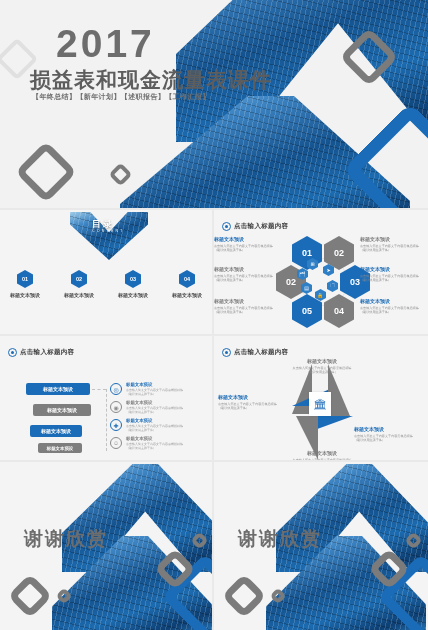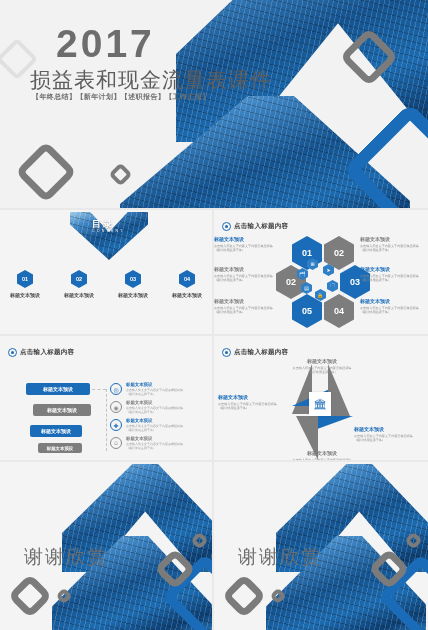--- a/index.html
+++ b/index.html
@@ -29,21 +29,21 @@
     clip-path: polygon(44% 0%, 60% 0%, 100% 70%, 100% 100%, 0% 100%, 0% 72%);
   }
   .blue-chev {
     position:absolute; right:-30px; top:122px; width:96px; height:96px;
     border:13px solid #1b6cb8; border-right:none; border-radius:14px;
     transform:rotate(45deg);
   }
   .dia { position:absolute; border:7px solid #7b7b7b; border-radius:9px; transform:rotate(45deg); }
   .dia.sm { border-width:4px; border-radius:5px; }
   .cv-title { position:absolute; left:56px; top:22px; font-size:39px; font-weight:bold; color:#6d6d6d; letter-spacing:3px; }
-  .cv-sub  { position:absolute; left:30px; top:66px; font-size:21px; font-weight:normal; color:#5d5d5d; letter-spacing:1px; white-space:nowrap; }
+  .cv-sub  { position:absolute; left:30px; top:66px; font-size:21px; font-weight:bold; color:#5d5d5d; letter-spacing:1px; white-space:nowrap; }
   .cv-tags { position:absolute; left:32px; top:92px; font-size:7px; font-weight:bold; color:#6f6f6f; letter-spacing:.4px; }
 
   
   .hdr { position:absolute; left:8px; top:12px; display:flex; align-items:center; gap:3px; }
   .hdr-ico { width:9px; height:9px; border-radius:50%; border:1.6px solid #1b6cb8; position:relative; }
   .hdr-ico::after { content:""; position:absolute; left:1.7px; top:1.7px; width:3.6px; height:3.6px; background:#1b6cb8; border-radius:50%; }
   .hdr-txt { font-size:6.5px; font-weight:bold; color:#3d3d3d; letter-spacing:.3px; }
 
   
   #s2 { left:0; top:210px; width:212px; height:124px; }
@@ -94,21 +94,21 @@
   .tri.b { background:#1b6cb8; } .tri.g { background:#7d7d7d; }
   .ctrbox { position:absolute; left:95px; top:56px; width:22px; height:24px; background:#fff;
      display:flex; align-items:center; justify-content:center; font-size:11px; color:#2a74bd; box-shadow:0 0 2px rgba(0,0,0,.12); }
   .s5txt { position:absolute; width:68px; }
   .s5txt h4 { font-size:5px; font-weight:bold; margin-bottom:1.5px; }
   .s5txt p { font-size:3.1px; color:#8f8f8f; line-height:1.5; }
 
   
   #s6 { left:0; top:462px; width:212px; height:168px; }
   #s7 { left:214px; top:462px; width:214px; height:168px; }
-  .thx { position:absolute; left:24px; top:64px; font-size:19px; font-weight:normal; color:#6d6d6d; letter-spacing:2px;margin-top:18px; }
+  .thx { position:absolute; left:24px; top:64px; font-size:19px; font-weight:bold; color:#6d6d6d; letter-spacing:2px; }
   .tchev-a { position:absolute; left:62px; top:2px; width:160px; height:108px;
      clip-path: polygon(44% 0%, 60% 0%, 100% 62%, 100% 100%, 84% 100%, 52% 44%, 20% 100%, 0% 100%, 0% 64%); }
   .tchev-b { position:absolute; left:52px; top:74px; width:160px; height:98px;
      clip-path: polygon(44% 0%, 60% 0%, 100% 70%, 100% 100%, 0% 100%, 0% 72%); }
   .tblue { position:absolute; right:-24px; top:104px; width:62px; height:62px;
      border:10px solid #1b6cb8; border-right:none; border-radius:10px; transform:rotate(45deg); }
 </style>
 </head>
 <body>
 

